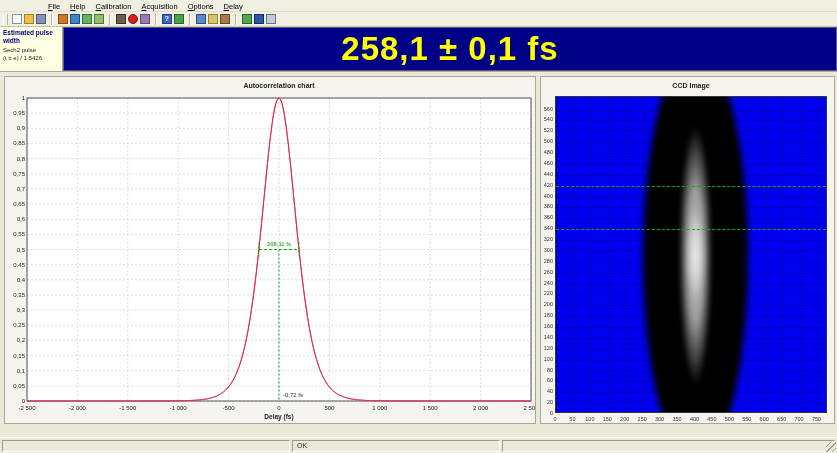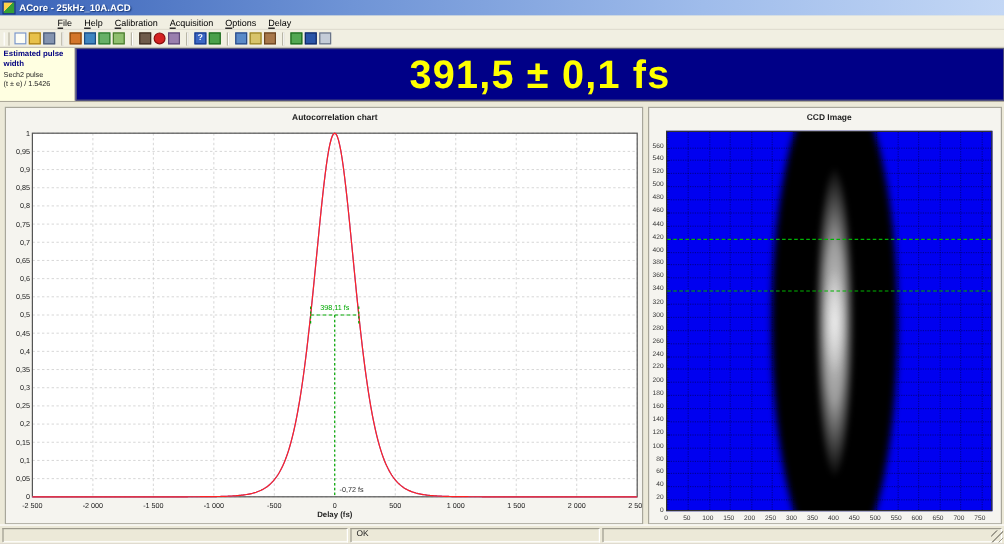--- a/index.html
+++ b/index.html
@@ -66,24 +66,20 @@
   .sb-2{width:208px;}
   .sb-3{flex:1;}
   .sb-grip{position:absolute;right:1px;bottom:1px;width:10px;height:10px;
     background:repeating-linear-gradient(135deg,transparent 0 3px,#9d9a8d 3px 4px);}
 </style>
 </head>
 <body>
 
 <div id="app">
 
-  <div class="titlebar">
-    <span class="app-icon"></span>
-    <span class="title-text">ACore - 25kHz_10A.ACD</span>
-  </div>
 
   <div class="menubar" id="menubar">
       <span class="menu-item">File</span>
       <span class="menu-item">Help</span>
       <span class="menu-item">Calibration</span>
       <span class="menu-item">Acquisition</span>
       <span class="menu-item">Options</span>
       <span class="menu-item">Delay</span>
     </div>
 
@@ -114,21 +110,21 @@
       <span class="tb-icon" style="background: rgb(196, 204, 216); border-color: rgb(106, 116, 136);"></span>
     </div>
 
   <div class="readout-row">
     <div class="pulse-panel">
       <div class="pulse-title">Estimated pulse width</div>
       <div class="pulse-line1">Sech2 pulse</div>
       <div class="pulse-line2">(t ± e) / 1.5426</div>
     </div>
     <div class="big-display" id="big-display" style="background: rgb(0, 0, 135);">
-      <span class="big-value" id="big-value" style="color: rgb(255, 255, 0);">391,5 ± 0,1 fs</span>
+      <span class="big-value" id="big-value" style="color: rgb(255, 255, 0);">258,1 ± 0,1 fs</span>
     </div>
   </div>
 
   <div class="main">
 
     <div class="chart-panel" id="ac-panel">
       <div class="chart-title" id="ac-title">Autocorrelation chart</div>
       <svg id="ac-svg" width="530" height="346">
           <rect x="22" y="21" width="504" height="303" fill="#ffffff"></rect>
           <line x1="22" y1="21" x2="22" y2="324" stroke="#cfcfcf" stroke-width="0.7" stroke-dasharray="2,2"></line>

